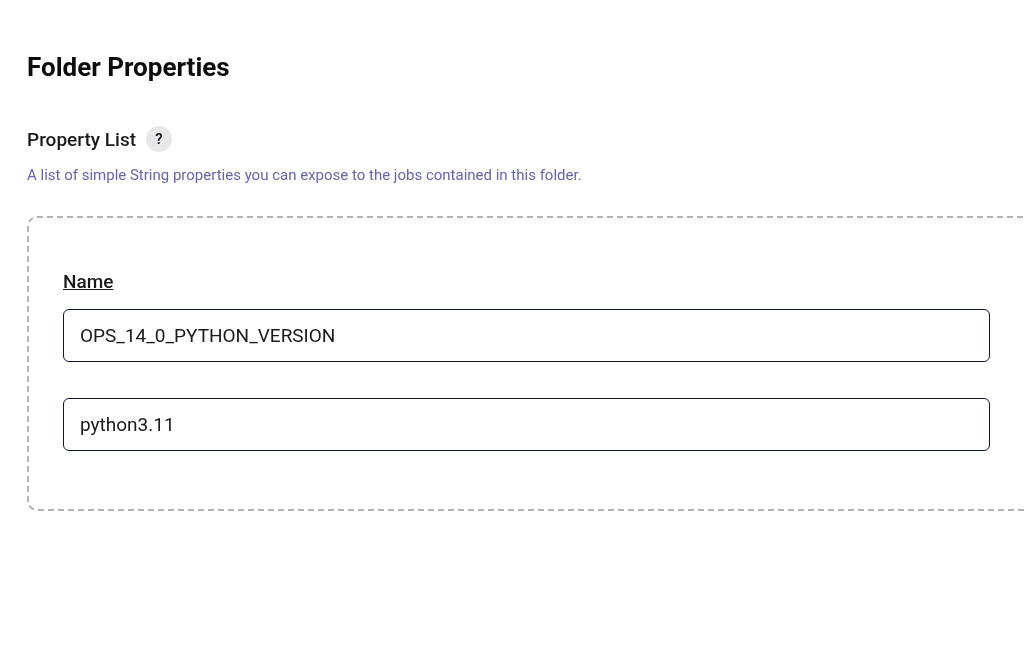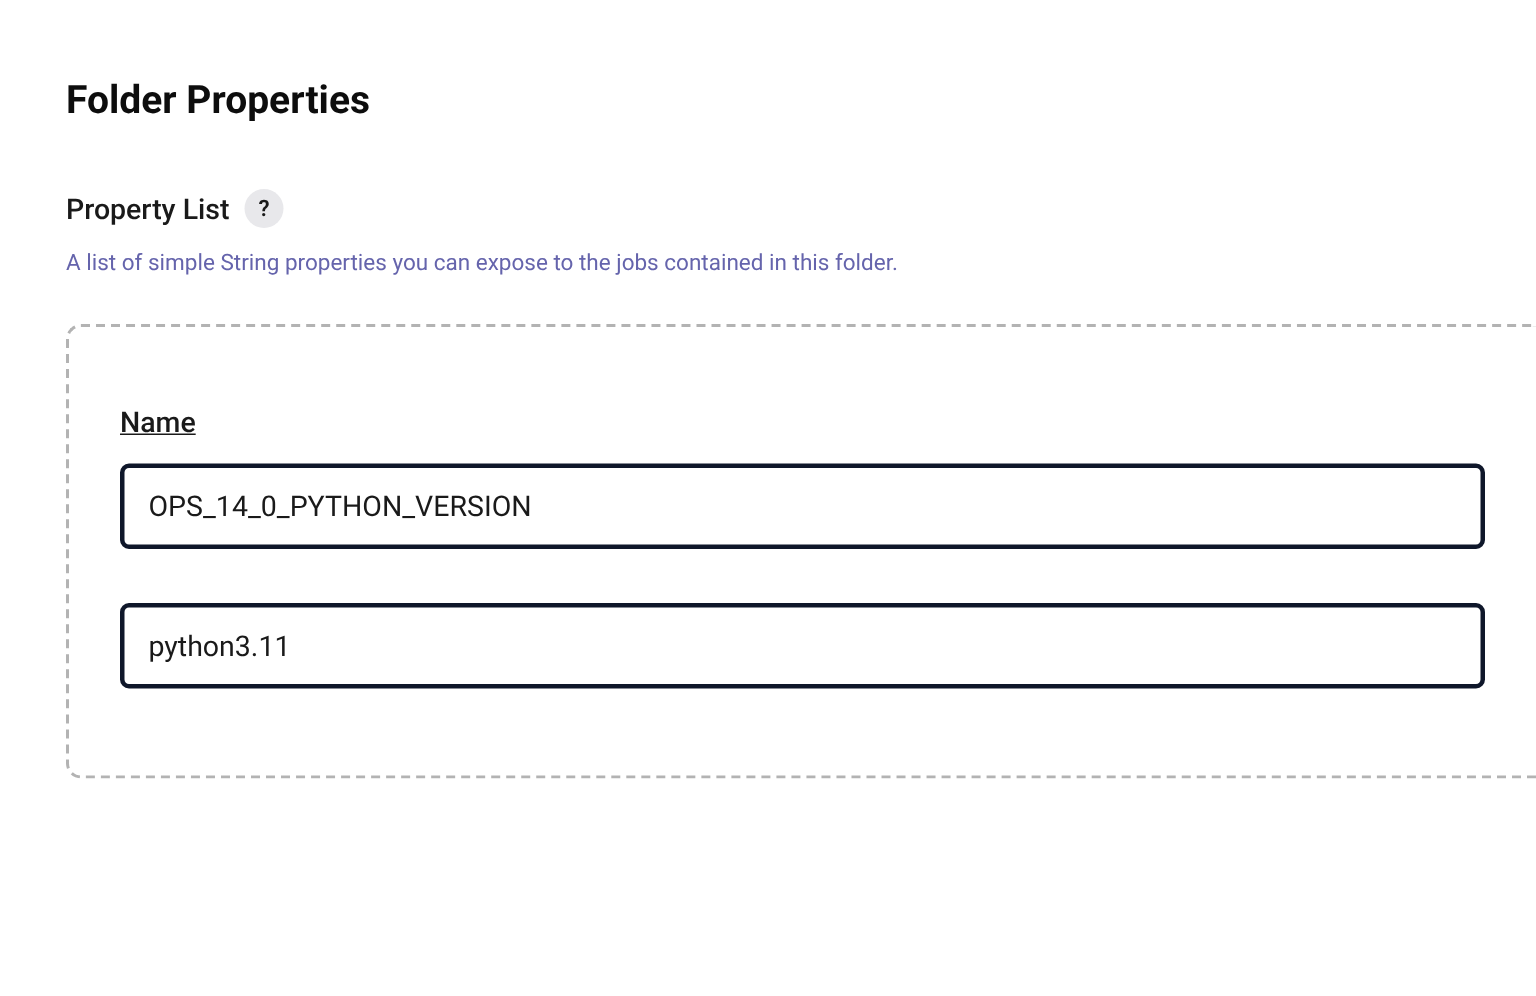--- a/index.html
+++ b/index.html
@@ -10,21 +10,21 @@
     body {
       font-family: -apple-system, BlinkMacSystemFont, "Segoe UI", Roboto, Helvetica, Arial, sans-serif;
       background: #ffffff;
       color: #1a1a1a;
       padding: 0;
       width: 1024px;
       height: 664px;
       overflow: hidden;
     }
     .container {
-      padding: 52px 0 0 44px;
+      padding: 52px 0 0 27px;
     }
     .page-title {
       font-size: 26px;
       font-weight: 700;
       color: #0d0d0d;
       margin-bottom: 44px;
     }
     .section-header {
       display: flex;
       align-items: center;
@@ -81,21 +81,21 @@
     .field-description {
       font-size: 19px;
       color: #6564ac;
       margin-bottom: 20px;
       font-weight: 400;
     }
     .text-input {
       width: 100%;
       padding: 14px 16px;
       font-size: 19px;
-      border: 3px solid #0f172a;
+      border: 1px solid #0f172a;
       border-radius: 6px;
       color: #1a1a1a;
       background: #ffffff;
       outline: none;
       font-family: inherit;
     }
   </style>
 </head>
 <body>
 

